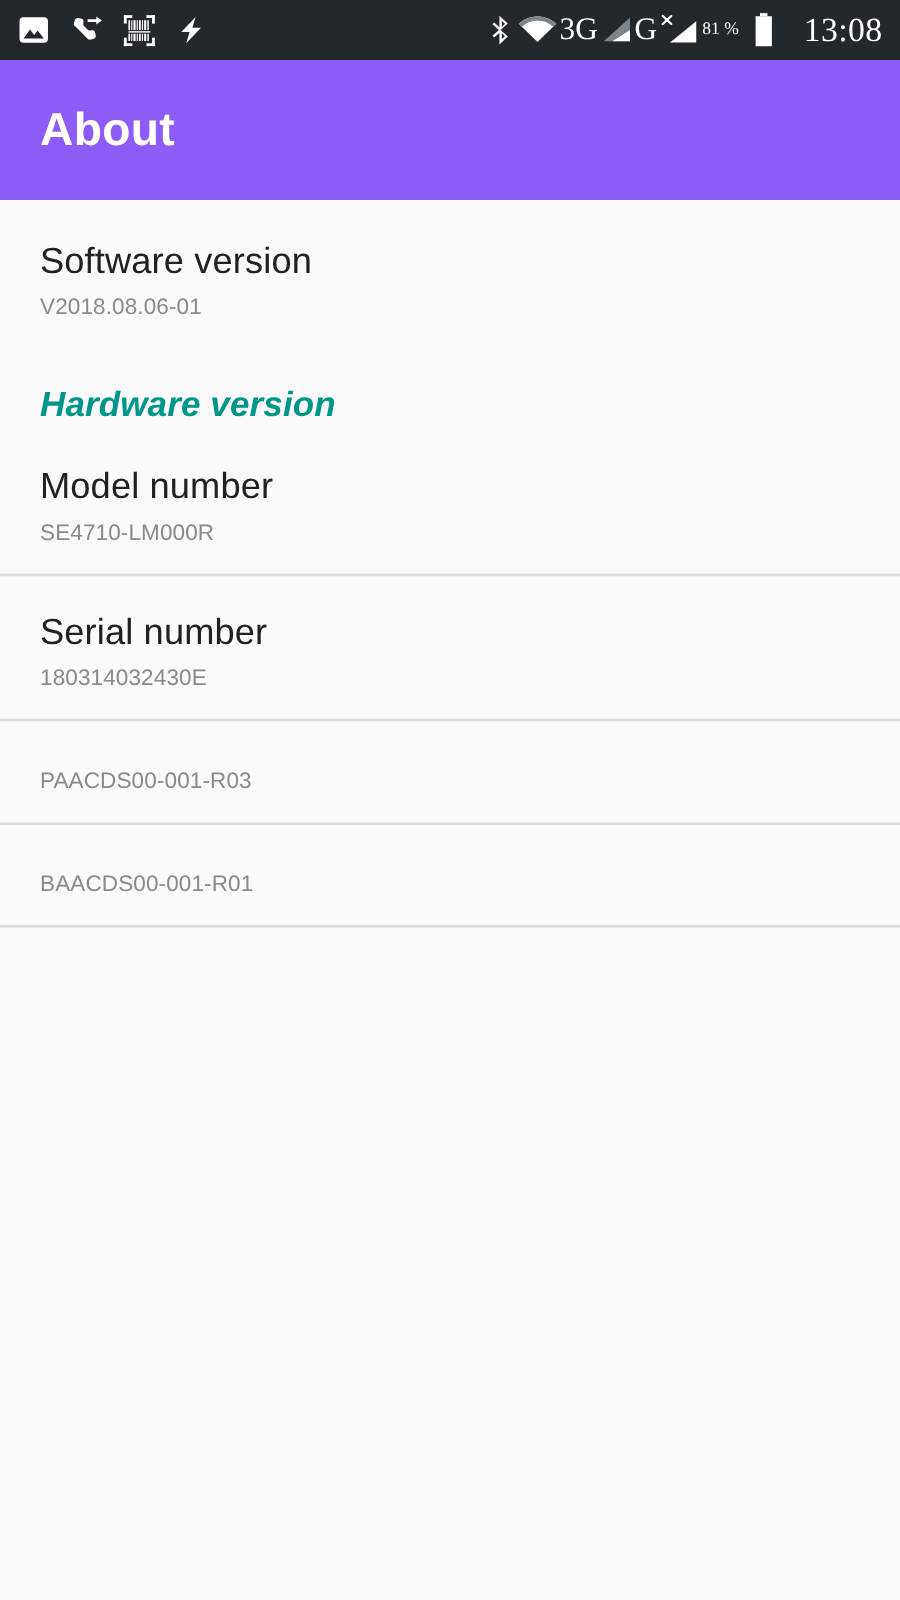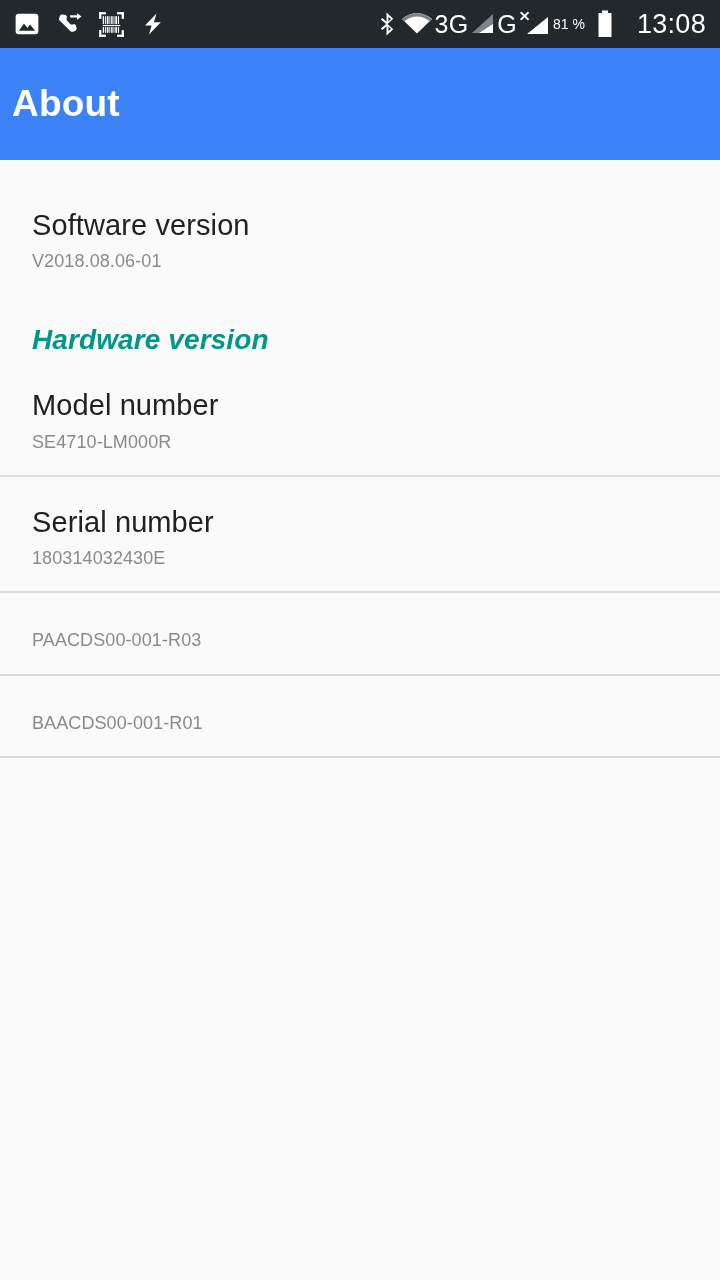--- a/index.html
+++ b/index.html
@@ -27,20 +27,21 @@
   .status-left {
     display: flex;
     align-items: center;
     gap: 16px;
   }
   .status-spacer { flex: 1 1 auto; }
   .status-right {
     display: flex;
     align-items: center;
     gap: 2px;
+    font-family: Liberation Serif, serif;
   }
   .sb-icon {
     display: block;
     line-height: 0;
   }
   .sb-text {
     color: #ffffff;
     font-size: 25px;
     letter-spacing: 0.2px;
     white-space: nowrap;
@@ -56,44 +57,44 @@
     font-size: 27px;
     font-weight: 400;
     white-space: nowrap;
     margin-left: 22px;
     letter-spacing: 0.3px;
   }
 
   
   .app-bar {
     height: 112px;
-    background: #3b82f6;
-    display: flex;
-    align-items: center;
-    padding: 0 12px;
+    background: #8b5cf6;
+    display: flex;
+    align-items: center;
+    padding: 0 32px;
     box-sizing: border-box;
   }
   .app-bar-title {
     color: #ffffff;
     font-size: 37px;
     font-weight: bold;
     letter-spacing: 0.2px;
   }
 
   
   .content {
     background: #fafafa;
     height: calc(1280px - 48px - 112px);
     overflow: hidden;
   }
   .list-item {
     padding: 28px 32px 22px 32px;
     box-sizing: border-box;
   }
-  .list-item.first { padding-top: 48px; }
+  .list-item.first { padding-top: 32px; }
   .item-title {
     font-size: 29px;
     color: #212121;
     line-height: 1.18;
     letter-spacing: 0.1px;
   }
   .item-summary {
     font-size: 18px;
     color: #8a8a8a;
     line-height: 1.18;

